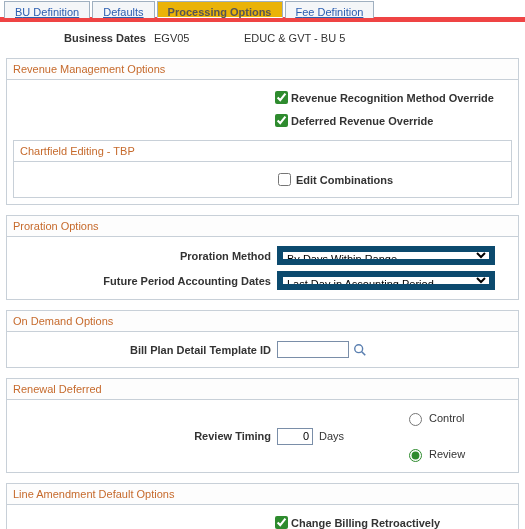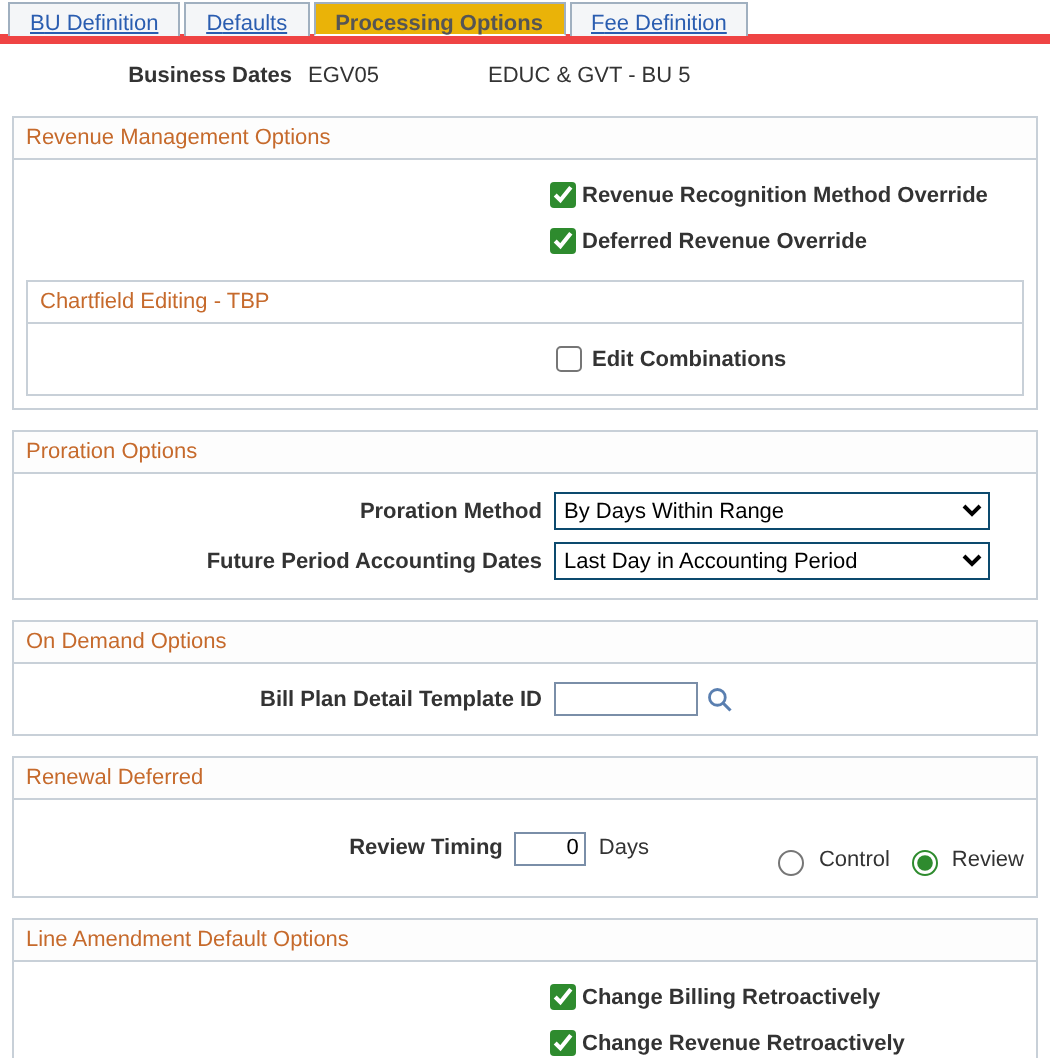--- a/index.html
+++ b/index.html
@@ -95,21 +95,21 @@
   }
   .form-label {
     width: 264px;
     text-align: right;
     padding-right: 6px;
     font-weight: bold;
   }
   select.wide {
     width: 218px;
     font-size: 11px;
-    border: 1px solid #0c4a6e;
+    border: 6px solid #0c4a6e;
     height: 19px;
     background: #fff;
   }
   input.text-field {
     border: 1px solid #7a8ea8;
     height: 17px;
     font-size: 11px;
     padding: 1px 3px;
   }
   .lookup-icon {
@@ -132,21 +132,21 @@
   }
   .renewal-input {
     width: 36px;
     text-align: right;
     border: 1px solid #7a8ea8;
     height: 17px;
     font-size: 11px;
     padding: 1px 3px;
   }
   .renewal-days { padding: 0 20px 0 6px; }
-  .radio-col { display:flex; flex-direction:row; gap:6px; padding-left: 40px; margin-top: 12px;}
+  .radio-col { display:flex; flex-direction:column; gap:20px; padding-left: 40px;}
   .radio-item { display:flex; align-items:center; gap:4px; }
   input[type="radio"] { accent-color: #2e8b2e; }
   .line-amend .checkbox-row { padding-left: 260px; }
 </style>
 </head>
 <body>
 
 <div class="tabs">
   <div class="tab"><span class="accesskey">B</span><span>U Definition</span></div>
   <div class="tab"><span class="accesskey">D</span>efaults</div>

